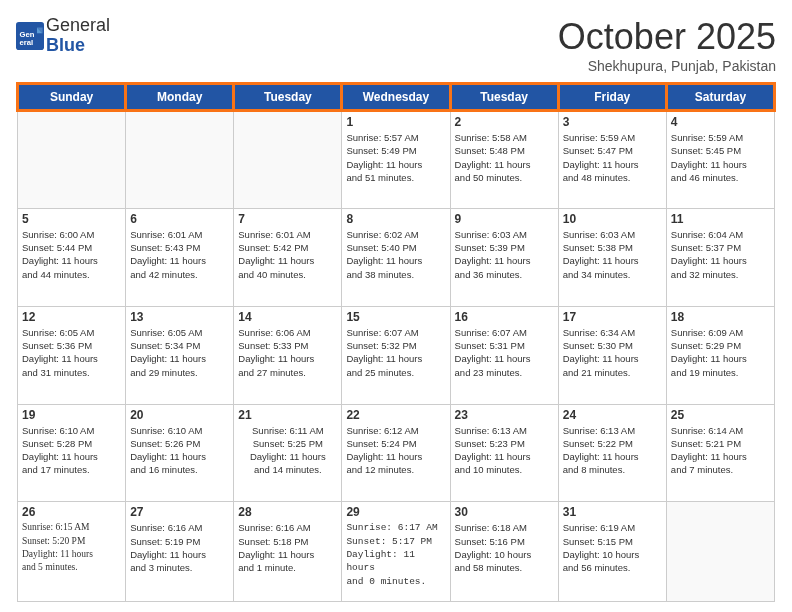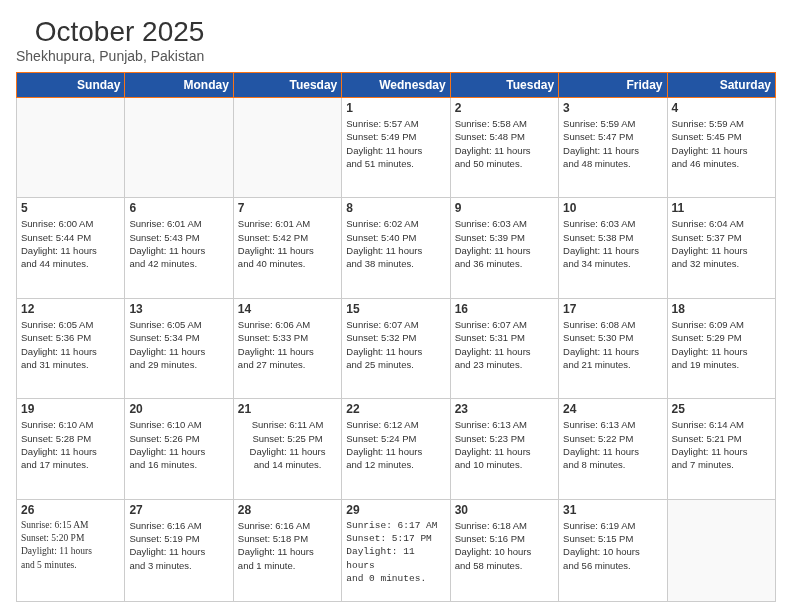--- a/index.html
+++ b/index.html
@@ -41,43 +41,43 @@
     }
     .logo-icon {
       width: 28px;
       height: 28px;
       margin-right: 2px;
     }
     .title-area {
       text-align: right;
     }
     .month-title {
-      font-size: 28px;
+      font-size: 36px;
       color: #333;
       font-weight: normal;
     }
     .location-title {
       font-size: 14px;
       color: #555;
     }
     .calendar {
       flex: 1;
       border: 1px solid #ccc;
       border-collapse: collapse;
       width: 100%;
       table-layout: fixed;
     }
     .calendar th {
       background: #2255a4;
       color: white;
       padding: 5px 4px;
       font-size: 12px;
       font-weight: bold;
-      border: 1px solid #f97316;
-      text-align: right;
+      border: 3px solid #f97316;
+      text-align: center;
     }
     .calendar td {
       border: 1px solid #ccc;
       vertical-align: top;
       padding: 3px 4px;
       font-size: 10px;
       color: #333;
       height: 88px;
     }
     .calendar td.empty {
@@ -96,20 +96,33 @@
     }
     tr.week-row td {
       height: 88px;
     }
   </style>
 </head>
 <body>
 
 <div class="page">
   <div class="header">
+    <div class="logo">
+      <svg class="logo-icon" viewBox="0 0 40 40">
+        <rect width="40" height="40" fill="#2255a4" rx="4"></rect>
+        <text x="5" y="22" font-size="11" fill="white" font-family="Arial" font-weight="bold">Gen</text>
+        <text x="5" y="33" font-size="11" fill="white" font-family="Arial" font-weight="bold">eral</text>
+        <polygon points="30,8 38,16 30,16" fill="#5b9bd5"></polygon>
+        <polygon points="30,8 38,8 38,16" fill="#4a7fc1"></polygon>
+      </svg>
+      <div class="logo-text">
+        <div><span class="logo-general">General</span></div>
+        <div><span class="logo-blue">Blue</span></div>
+      </div>
+    </div>
     <div class="title-area">
       <div class="month-title">October 2025</div>
       <div class="location-title">Shekhupura, Punjab, Pakistan</div>
     </div>
   </div>
 
   <table class="calendar">
     <thead>
       <tr>
         <th>Sunday</th>
@@ -237,21 +250,21 @@
           </td>
           <td>
             <div class="day-number">16</div>
             <div class="day-info" style="white-space: pre-line;">Sunrise: 6:07 AM
 Sunset: 5:31 PM
 Daylight: 11 hours
 and 23 minutes.</div>
           </td>
           <td>
             <div class="day-number">17</div>
-            <div class="day-info" style="white-space: pre-line;">Sunrise: 6:08 AM
+            <div class="day-info" style="white-space: pre-line;">Sunrise: 6:34 AM
 Sunset: 5:30 PM
 Daylight: 11 hours
 and 21 minutes.</div>
           </td>
           <td>
             <div class="day-number">18</div>
             <div class="day-info" style="white-space: pre-line;">Sunrise: 6:09 AM
 Sunset: 5:29 PM
 Daylight: 11 hours
 and 19 minutes.</div>

